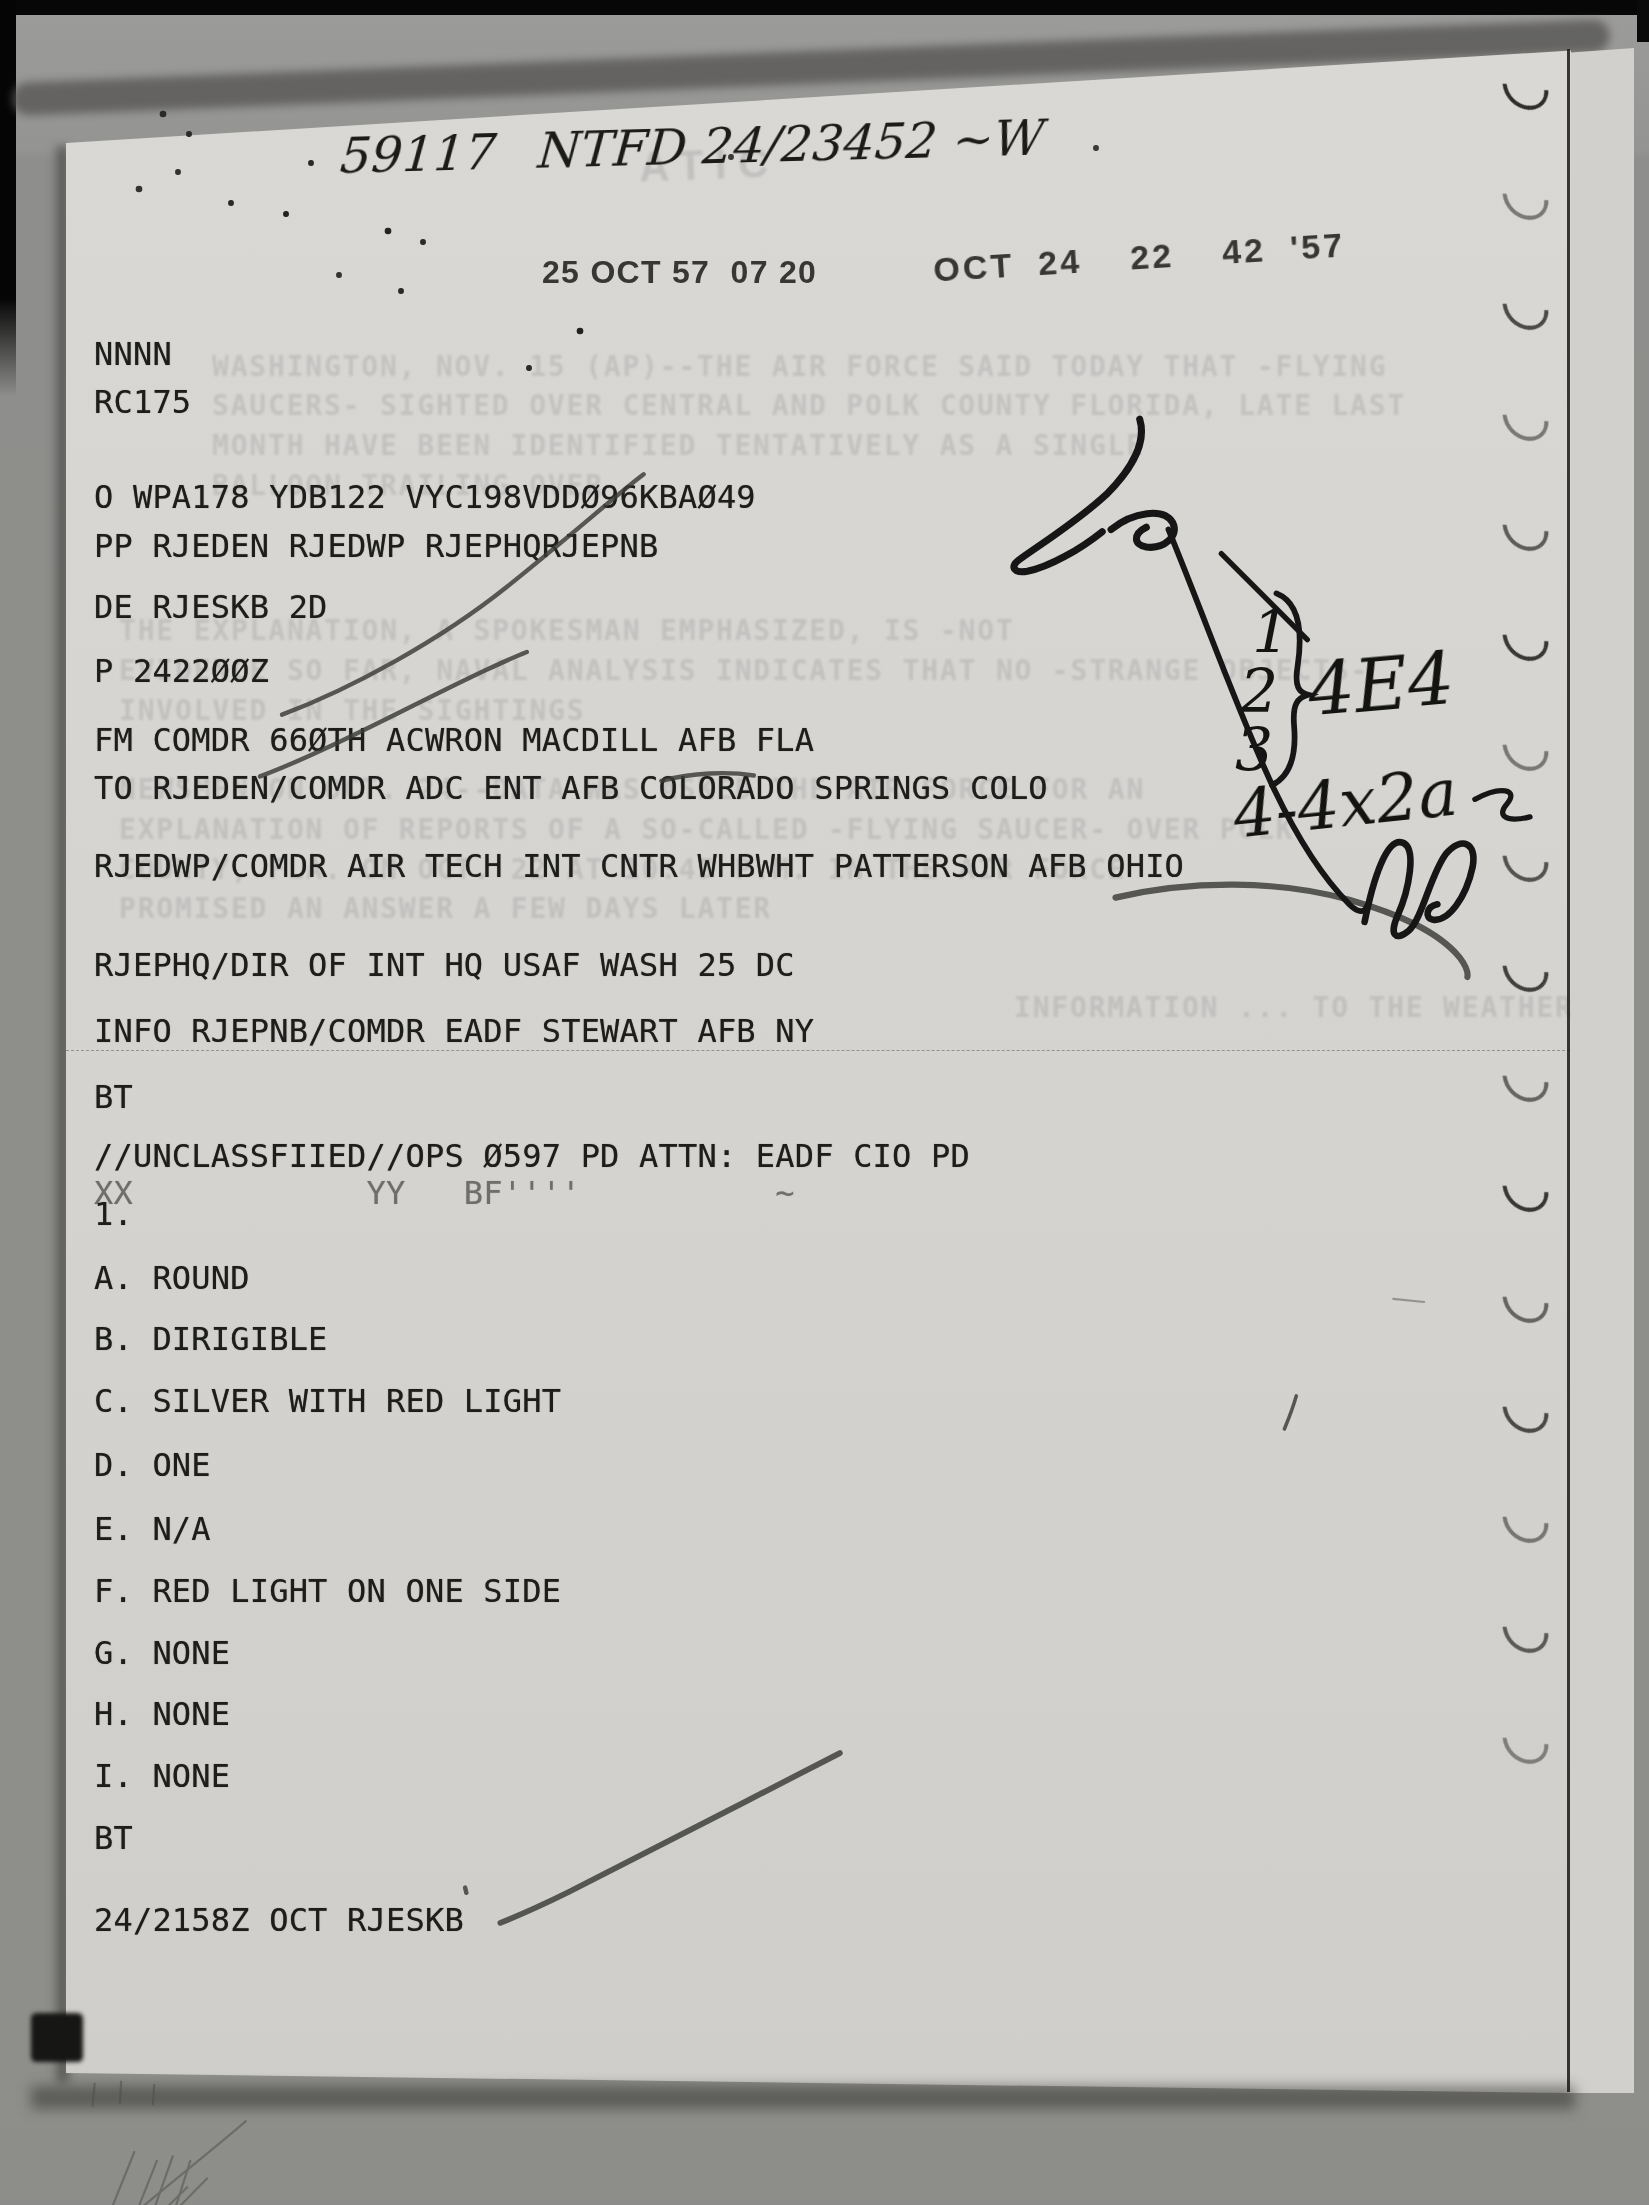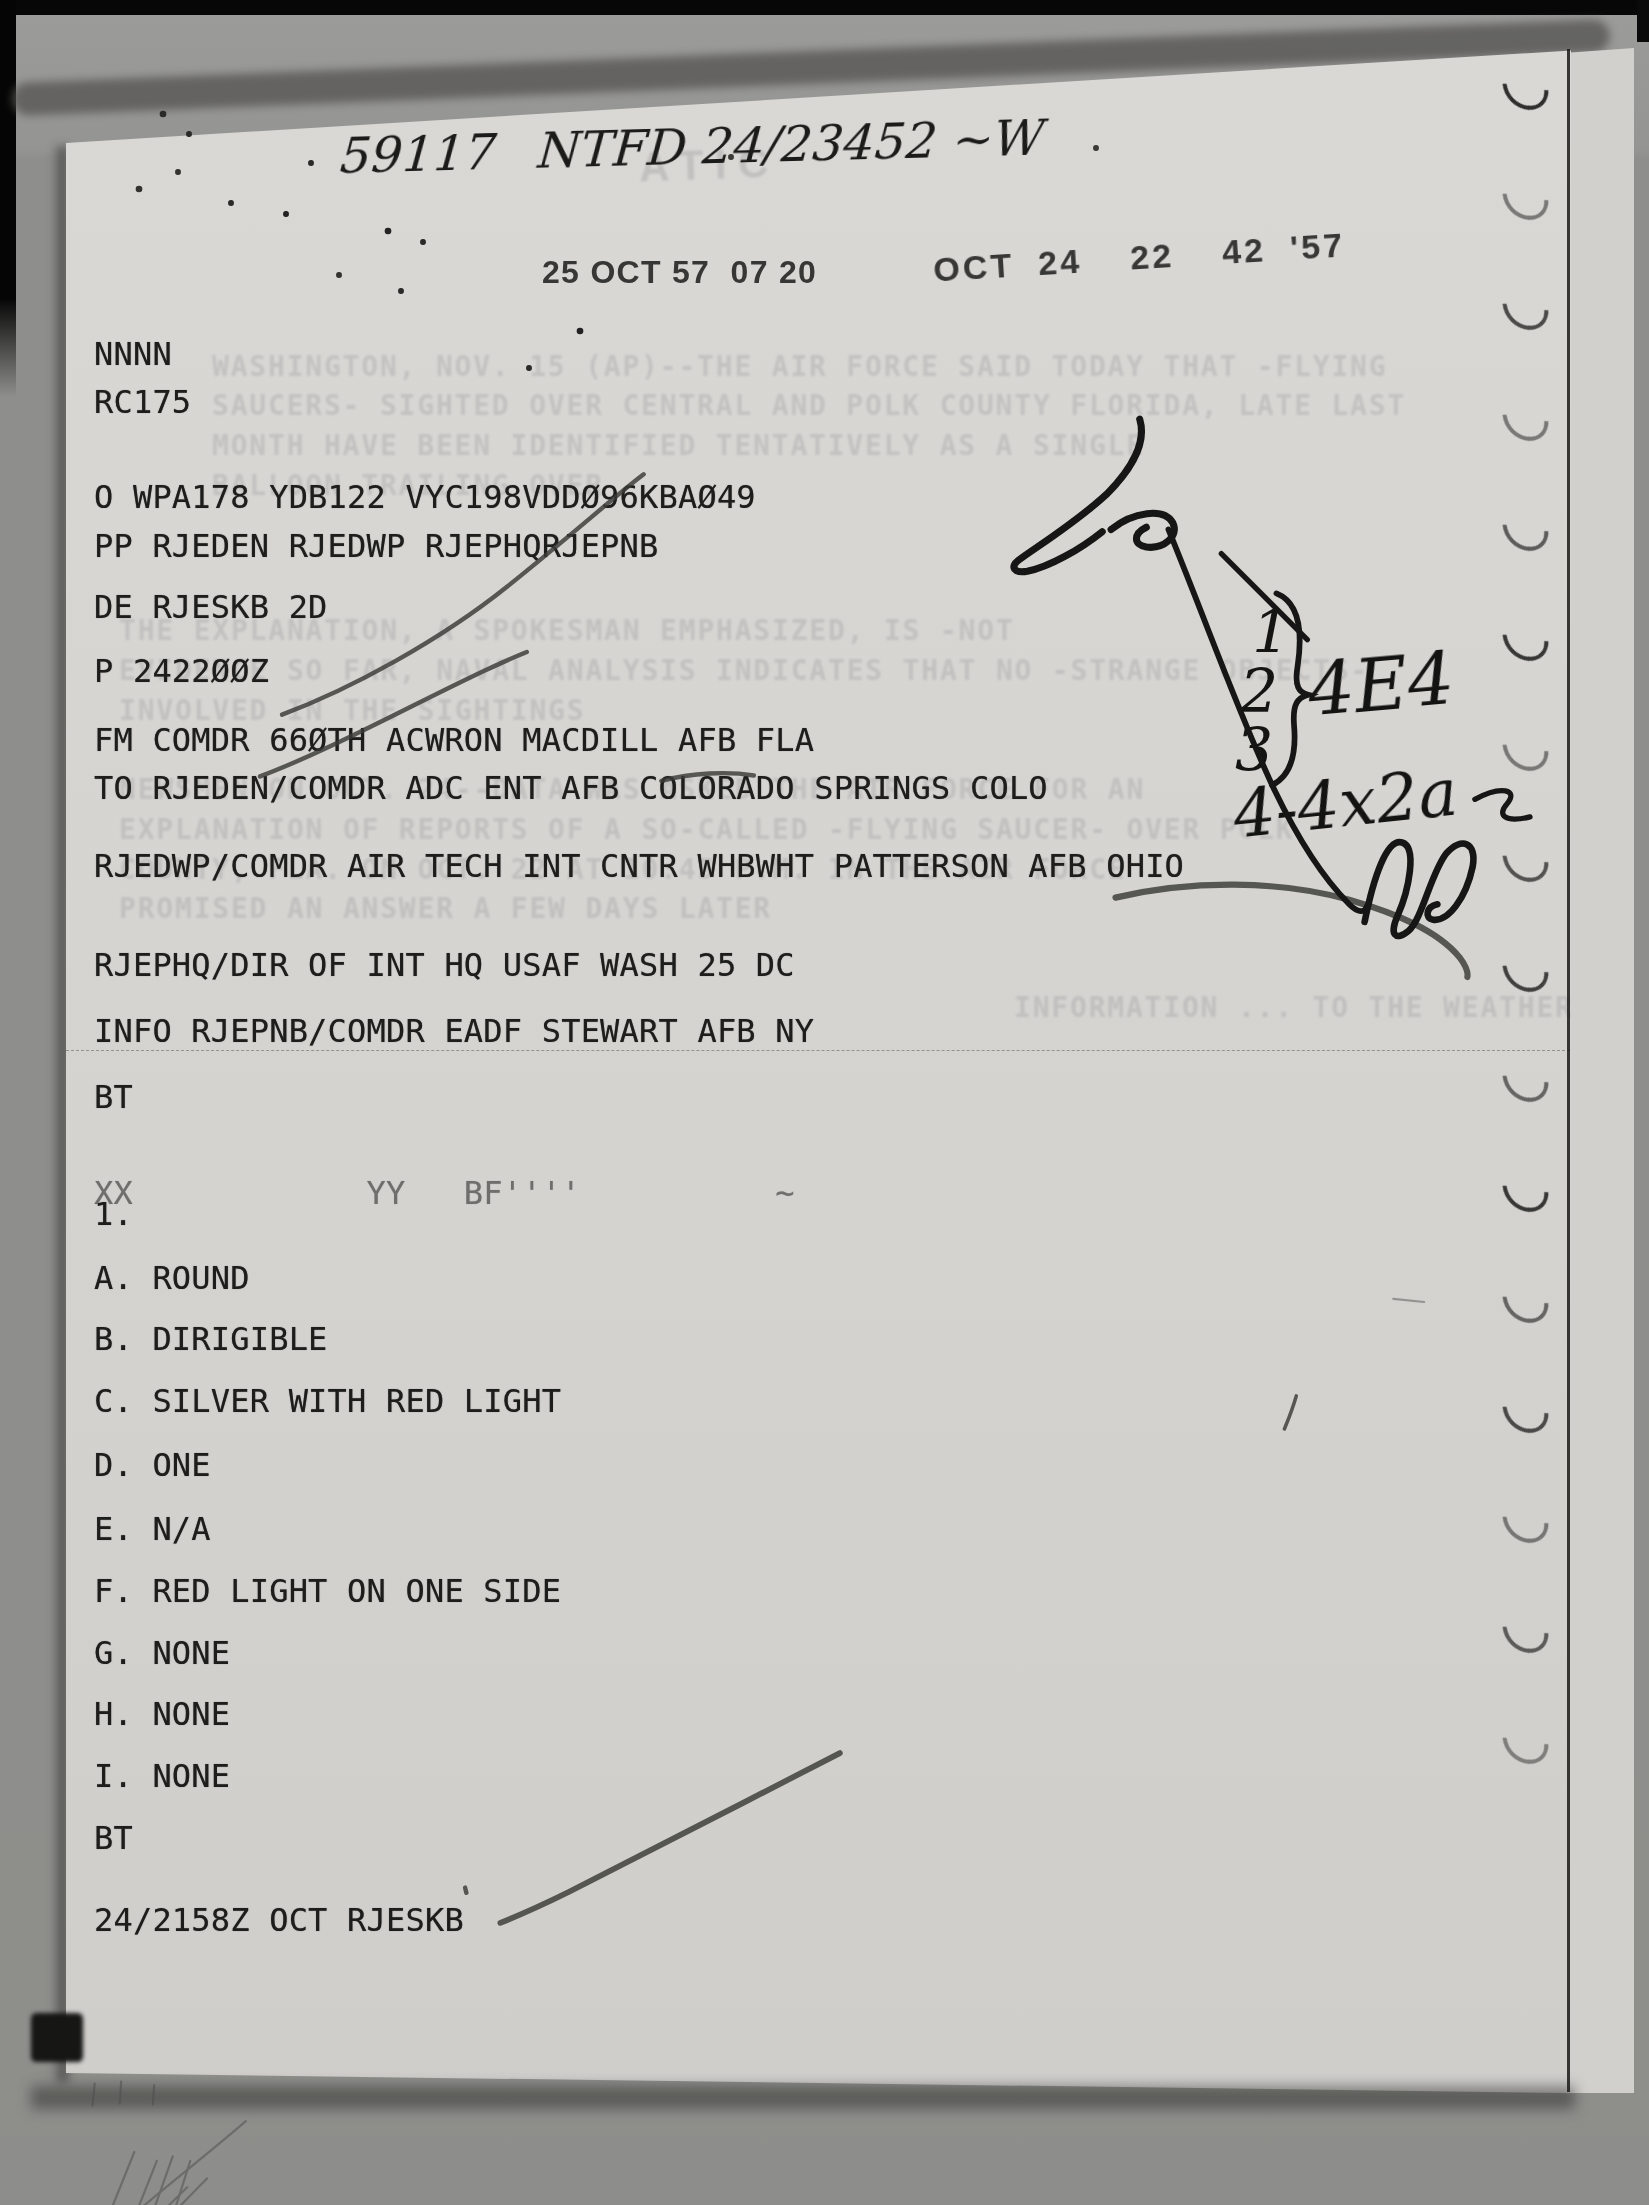--- a/index.html
+++ b/index.html
@@ -103,20 +103,21 @@
     <div class="tline" style="top:437px">O WPA178 YDB122 VYC198VDDØ96KBAØ49</div>
     <div class="tline" style="top:486px">PP RJEDEN RJEDWP RJEPHQRJEPNB</div>
     <div class="tline" style="top:547px">DE RJESKB 2D</div>
     <div class="tline" style="top:611px">P 2422ØØZ</div>
     <div class="tline" style="top:680px">FM COMDR 66ØTH ACWRON MACDILL AFB FLA</div>
     <div class="tline" style="top:728px">TO RJEDEN/COMDR ADC ENT AFB COLORADO SPRINGS COLO</div>
     <div class="tline" style="top:806px">RJEDWP/COMDR AIR TECH INT CNTR WHBWHT PATTERSON AFB OHIO</div>
     <div class="tline" style="top:905px">RJEPHQ/DIR OF INT HQ USAF WASH 25 DC</div>
     <div class="tline" style="top:971px">INFO RJEPNB/COMDR EADF STEWART AFB NY</div>
     <div class="tline" style="top:1037px">BT</div>
+    <div class="tline" style="top:1096px">//UNCLASSFIIED//OPS Ø597 PD ATTN: EADF CIO PD</div>
     <div class="tline echo" style="top:1133px">XX            YY   BF''''          ~</div>
     <div class="tline" style="top:1154px">1.</div>
     <div class="tline" style="top:1218px">A. ROUND</div>
     <div class="tline" style="top:1279px">B. DIRIGIBLE</div>
     <div class="tline" style="top:1341px">C. SILVER WITH RED LIGHT</div>
     <div class="tline" style="top:1405px">D. ONE</div>
     <div class="tline" style="top:1469px">E. N/A</div>
     <div class="tline" style="top:1531px">F. RED LIGHT ON ONE SIDE</div>
     <div class="tline" style="top:1593px">G. NONE</div>
     <div class="tline" style="top:1654px">H. NONE</div>

